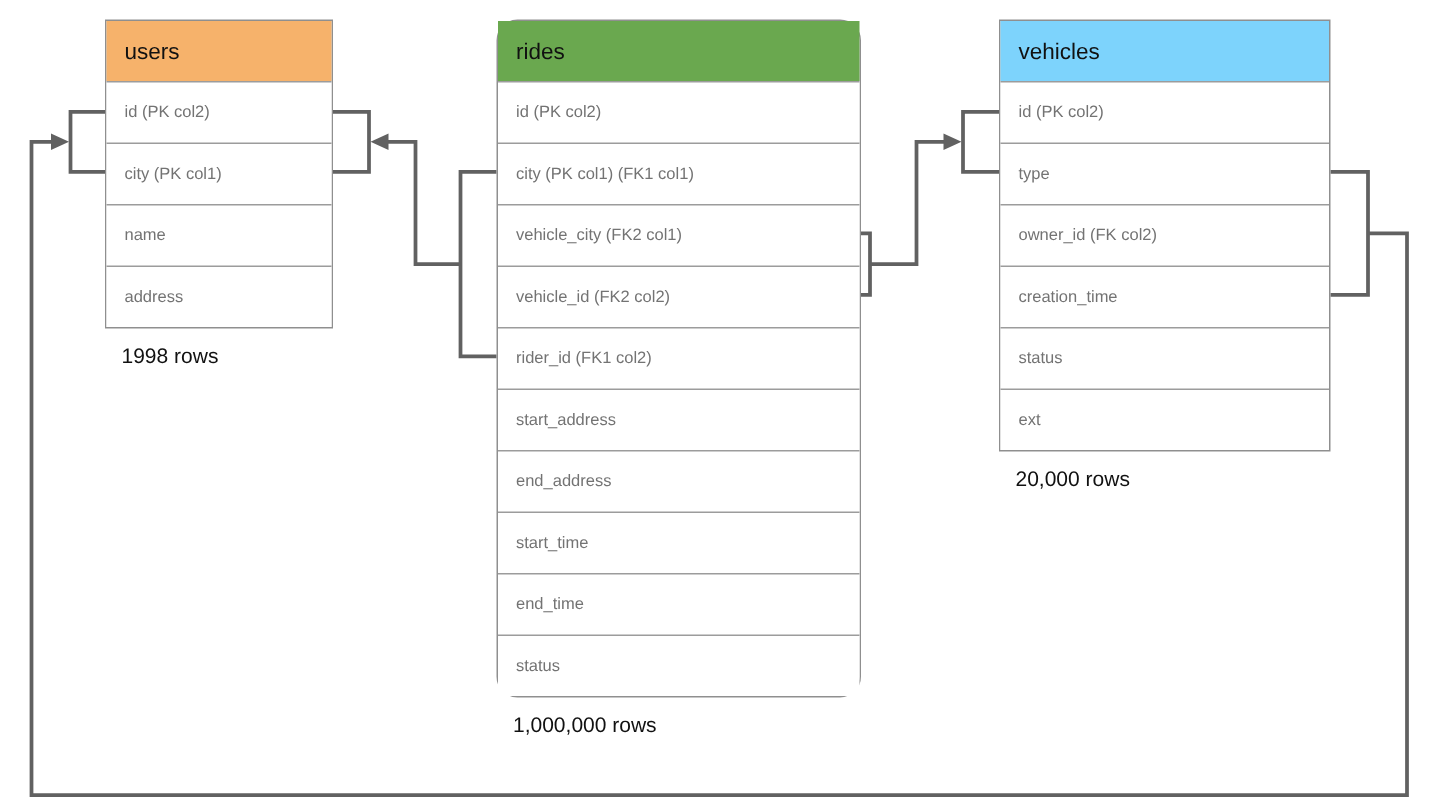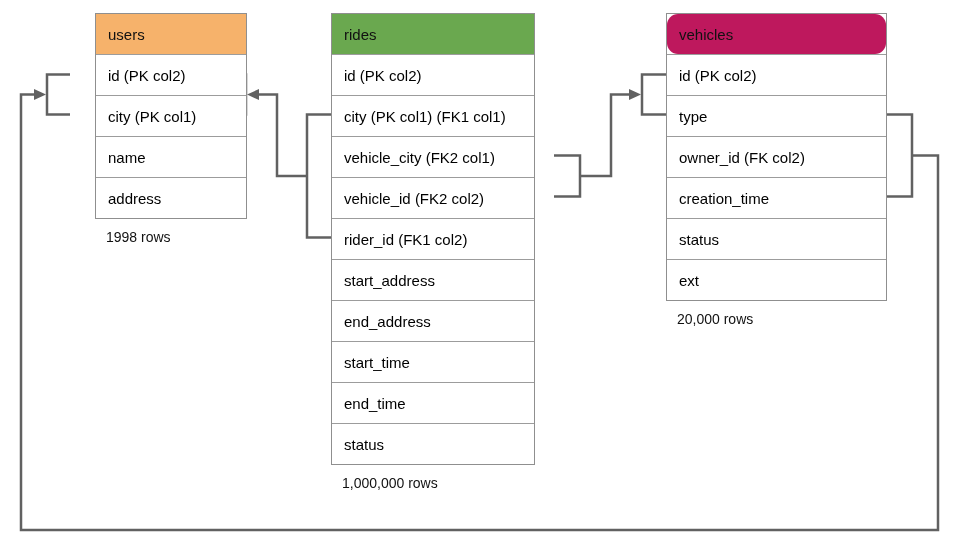--- a/index.html
+++ b/index.html
@@ -7,30 +7,30 @@
   body { font-family:"Liberation Sans", sans-serif; color:#000; }
   #canvas { position:relative; width:960px; height:540px; background:#ffffff; overflow:hidden; }
 
   .db-table { position:absolute; background:#ffffff; border:1px solid #8f8f8f; }
   .thead {
     height:40px; display:flex; align-items:center;
     padding-left:12px; font-size:15px; color:#111;
   }
   .trow {
     height:41px; display:flex; align-items:center;
-    padding-left:12px; font-size:15px; color:#000000;
+    padding-left:12px; font-size:11px; color:#737373;
     border-top:1px solid #9c9c9c; background:#fff; white-space:nowrap;
   }
   .rowcount {
     position:absolute; top:100%; margin-top:11px; left:10px;
     font-size:14px; color:#111; white-space:nowrap;
   }
 
-  #users-table    { left:70px;  top:13px; width:152px;margin-left:25px; }
-  #rides-table    { left:331px; top:13px; width:204px; }
+  #users-table    { left:70px;  top:13px; width:152px; }
+  #rides-table    { left:331px; top:13px; width:243px;border-radius:14px; }
   #vehicles-table { left:666px; top:13px; width:221px; }
 
   #connector-layer {
     position:absolute; left:0; top:0; width:960px; height:540px;
     pointer-events:none;
   }
 </style>
 </head>
 <body>
 
@@ -84,21 +84,21 @@
         <div class="trow">start_address</div>
         <div class="trow">end_address</div>
         <div class="trow">start_time</div>
         <div class="trow">end_time</div>
         <div class="trow">status</div>
       </div>
     <div class="rowcount">1,000,000 rows</div>
   </div>
 
   <div class="db-table" id="vehicles-table">
-    <div class="thead" style="background: #be185d; border-radius: 11px;">vehicles</div>
+    <div class="thead" style="background: #7dd3fc;">vehicles</div>
     <div>
         <div class="trow">id (PK col2)</div>
         <div class="trow">type</div>
         <div class="trow">owner_id (FK col2)</div>
         <div class="trow">creation_time</div>
         <div class="trow">status</div>
         <div class="trow">ext</div>
       </div>
     <div class="rowcount">20,000 rows</div>
   </div>

